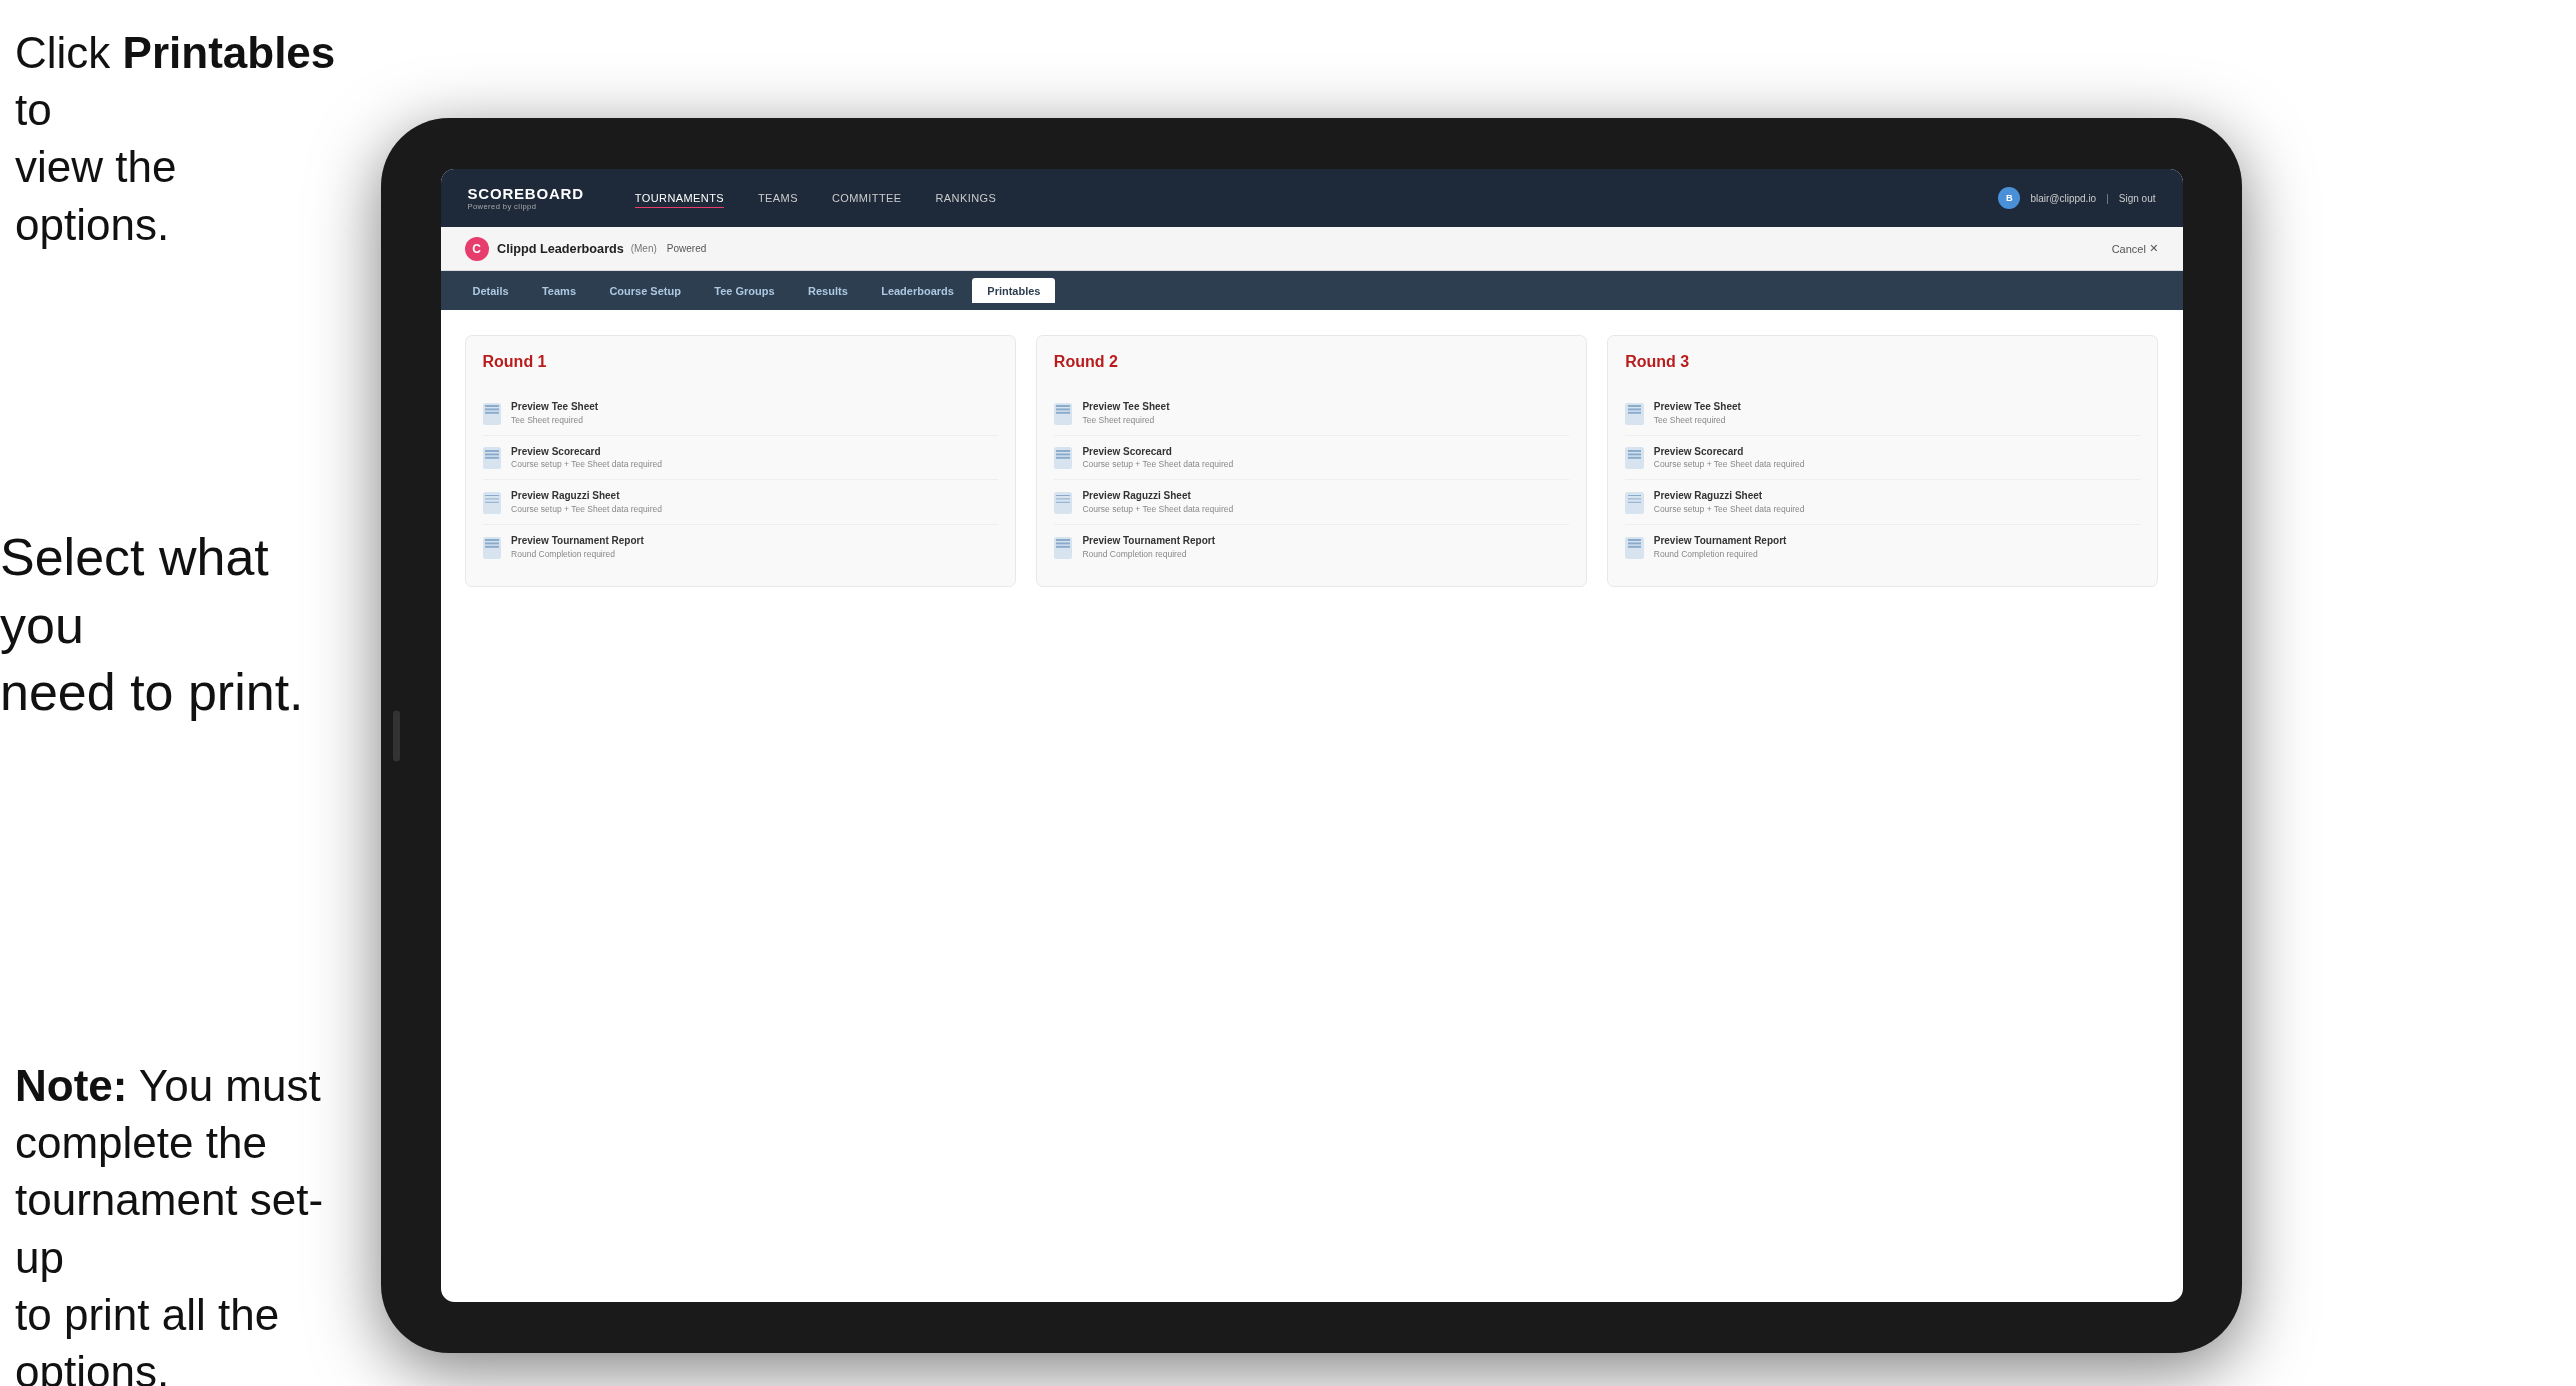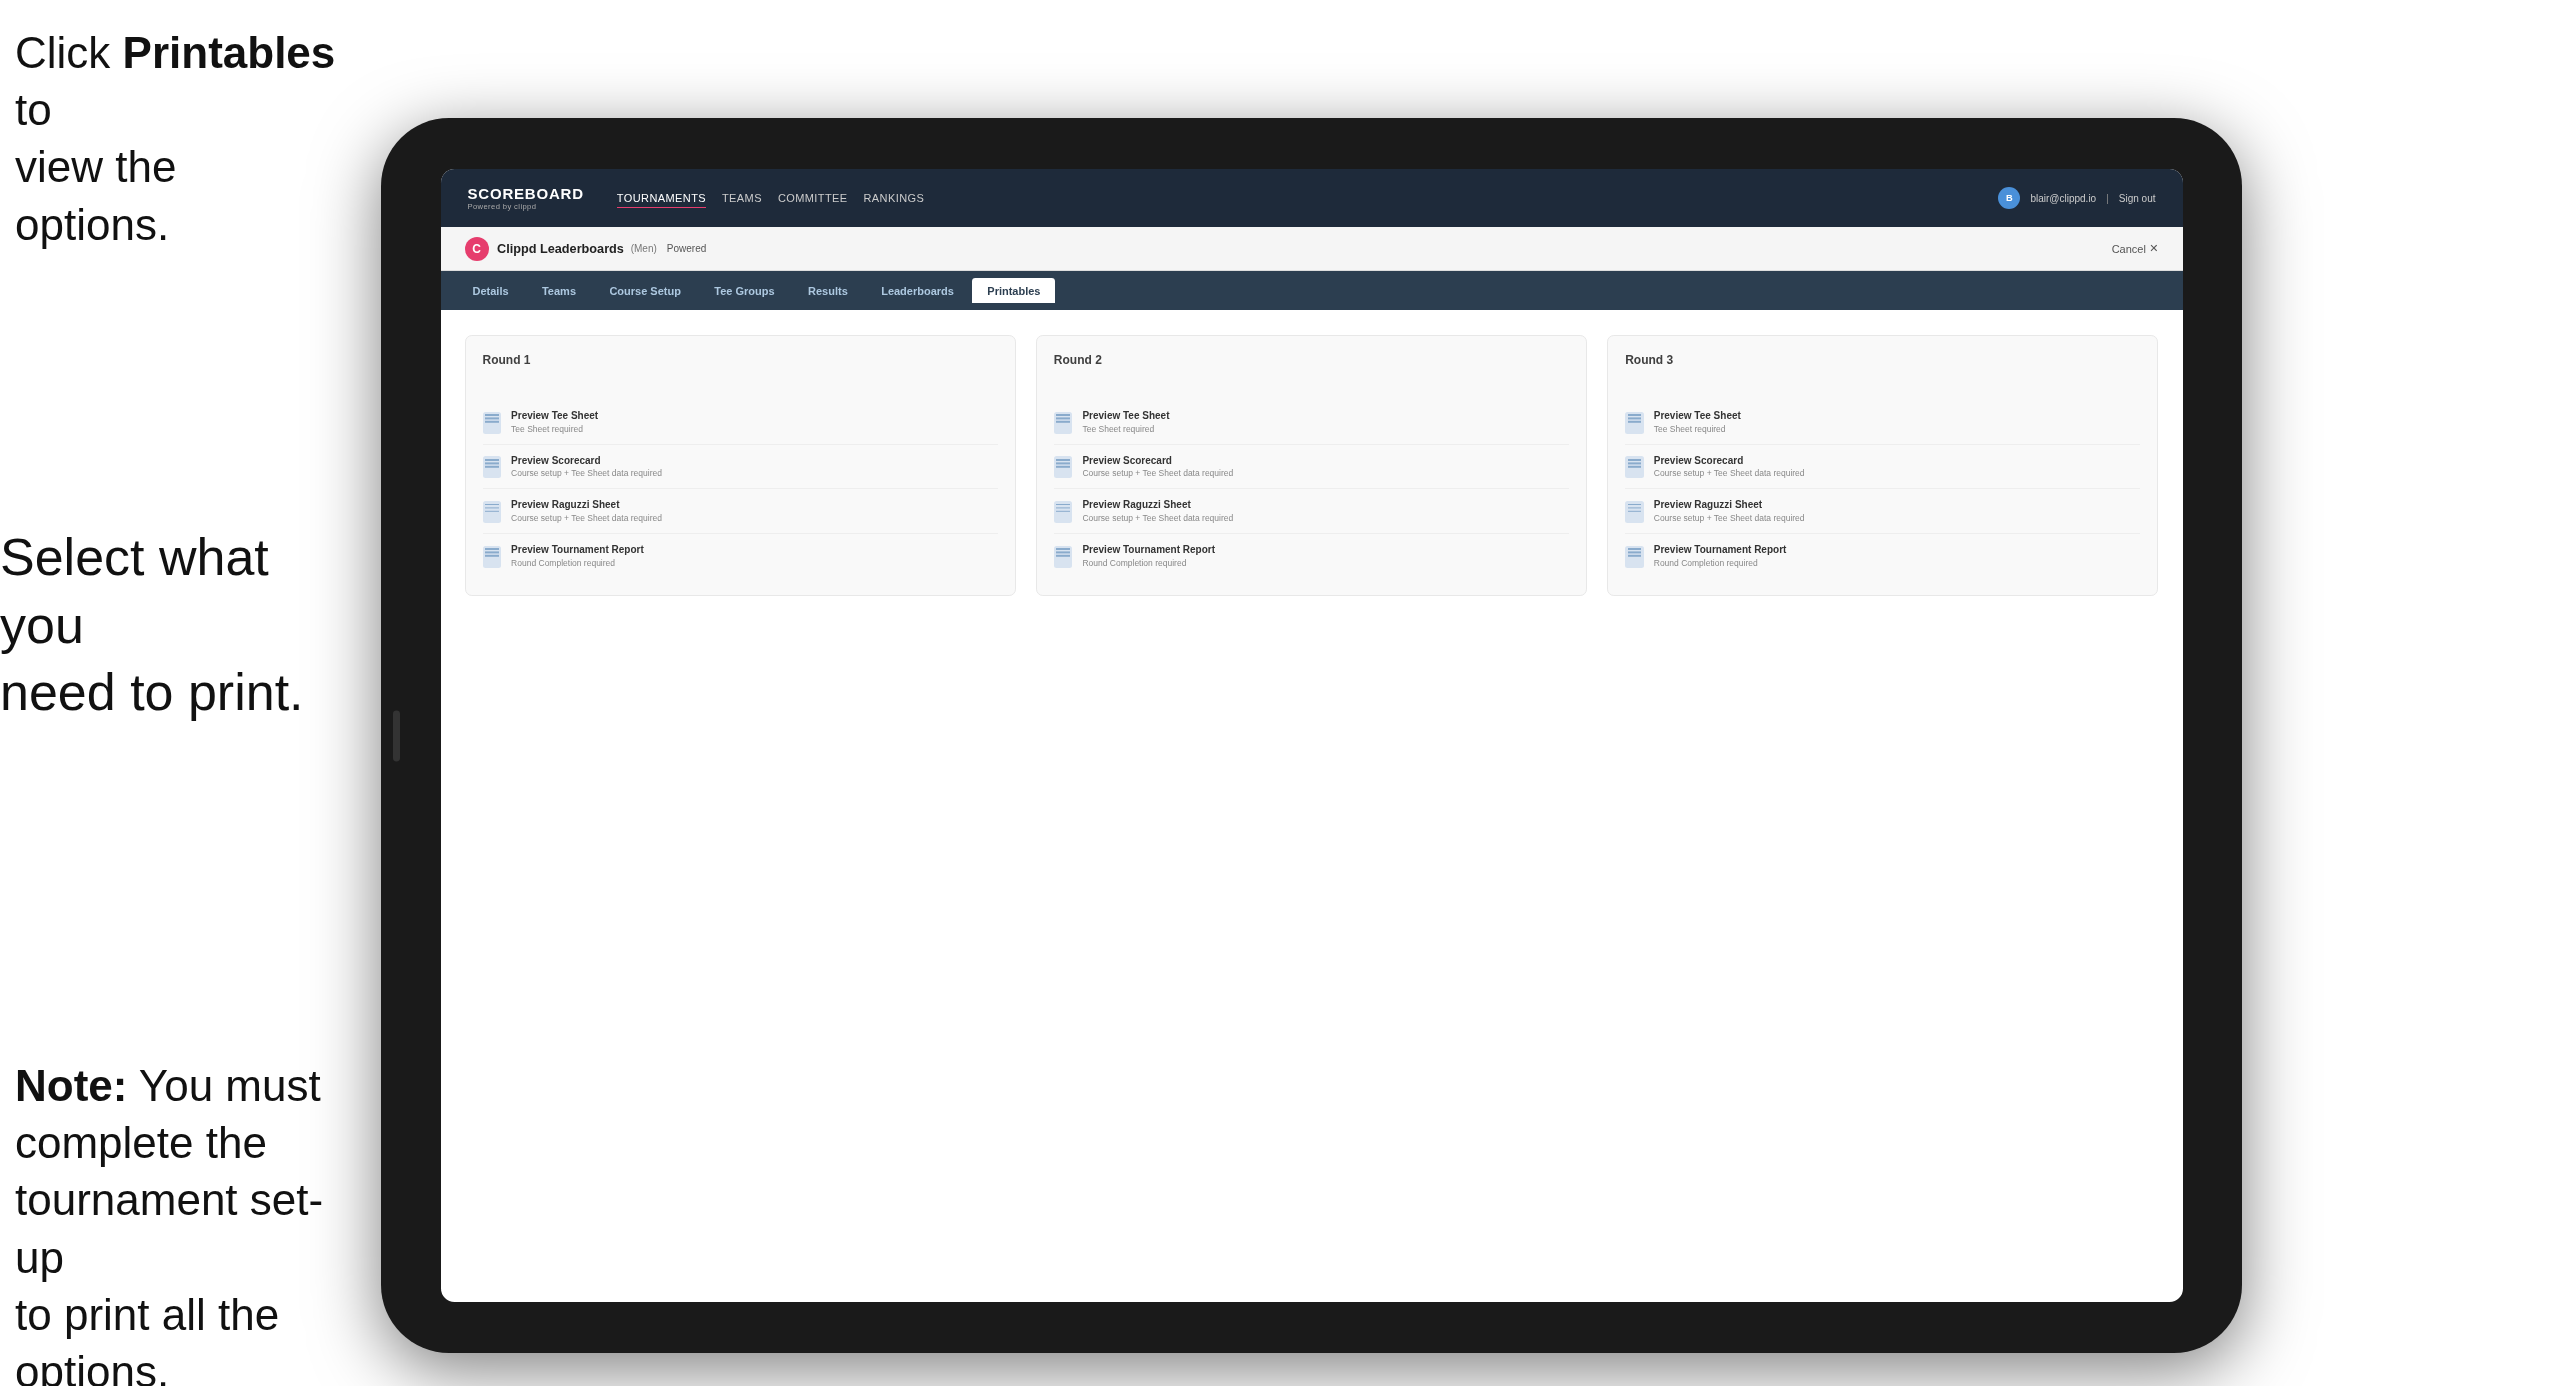--- a/index.html
+++ b/index.html
@@ -81,21 +81,21 @@
       border-radius: 3.4px;
     }
 
     
     .app-header {
       background: #1e2a3a;
       height: 58px;
       display: flex;
       align-items: center;
       padding: 16px 27px;
-      gap: 16px;
+      gap: 34px;
     }
 
     .scoreboard-logo {
       display: flex;
       flex-direction: column;
       margin-right: 17px;
     }
     .scoreboard-logo .title {
       font-size: 15px;
       font-weight: 800;
@@ -235,24 +235,24 @@
 
     .round-col {
       flex: 1;
       background: #f9f9f9;
       border-radius: 6.8px;
       padding: 17px;
       border: 0.8px solid #e8e8e8;
     }
 
     .round-title {
-      font-size: 12px;
+      font-size: 16px;
       font-weight: 700;
-      color: #404040;
-      margin-bottom: 33px;
+      color: #b91c1c;
+      margin-bottom: 20px;
     }
 
     .print-item {
       display: flex;
       align-items: flex-start;
       padding: 10px 0;
       border-bottom: 0.8px solid #eee;
       cursor: pointer;
       gap: 10px;
     }

